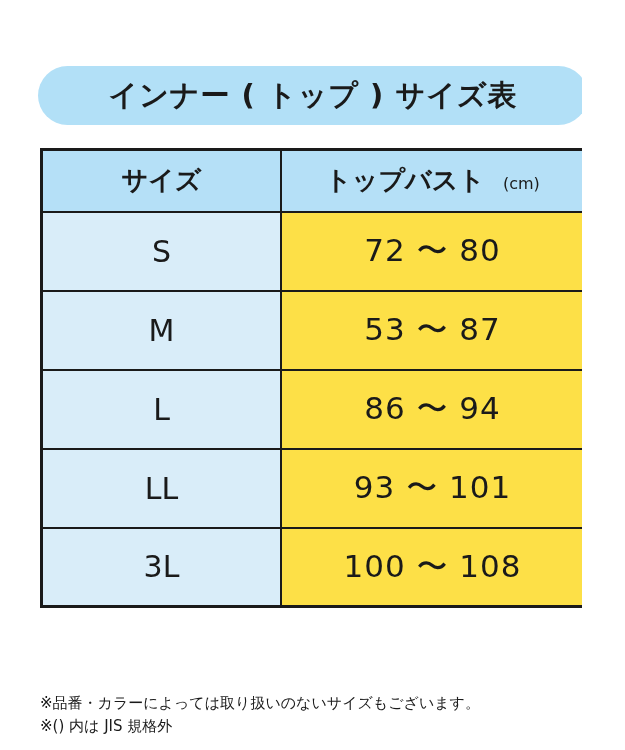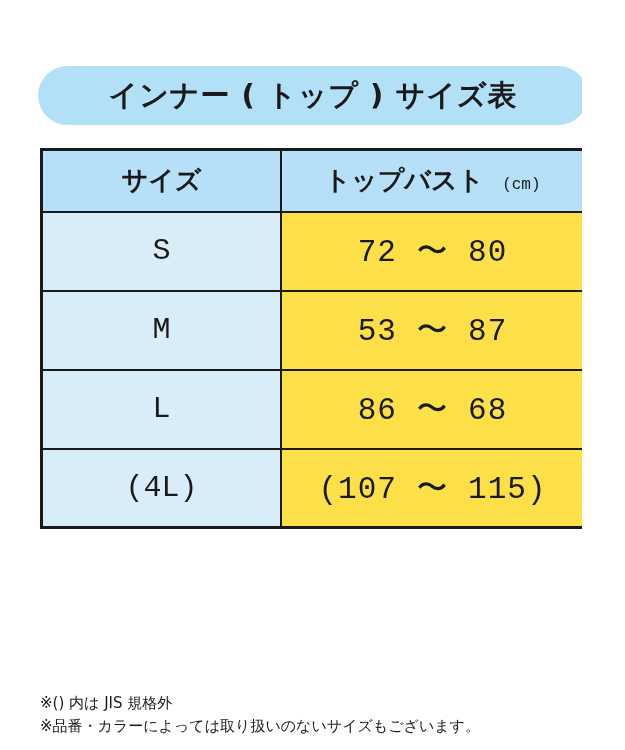--- a/index.html
+++ b/index.html
@@ -32,21 +32,20 @@
     letter-spacing: 1px;
   }
   table.size-table {
     position: absolute;
     left: 40px;
     top: 148px;
     width: 546px;
     border-collapse: collapse;
     table-layout: fixed;
     border: 3px solid #1a1a1a;
-    font-family: Liberation Mono, monospace;
   }
   table.size-table th,
   table.size-table td {
     border: 2px solid #1a1a1a;
     text-align: center;
     vertical-align: middle;
     padding: 0;
   }
   table.size-table thead tr { height: 62px; }
   table.size-table tbody tr { height: 79px; }
@@ -105,27 +104,31 @@
       <tr>
         <td class="cell-size">S</td>
         <td class="cell-bust">72 〜 80</td>
       </tr>
       <tr>
         <td class="cell-size">M</td>
         <td class="cell-bust">53 〜 87</td>
       </tr>
       <tr>
         <td class="cell-size">L</td>
-        <td class="cell-bust">86 〜 68</td>
+        <td class="cell-bust">86 〜 94</td>
       </tr>
       <tr>
-        <td class="cell-size">(4L)</td>
-        <td class="cell-bust">(107 〜 115)</td>
+        <td class="cell-size">LL</td>
+        <td class="cell-bust">93 〜 101</td>
+      </tr>
+      <tr>
+        <td class="cell-size">3L</td>
+        <td class="cell-bust">100 〜 108</td>
       </tr>
     </tbody>
   </table>
 
   <div class="notes">
+    <div>※品番・カラーによっては取り扱いのないサイズもございます。</div>
     <div>※() 内は JIS 規格外</div>
-    <div>※品番・カラーによっては取り扱いのないサイズもございます。</div>
   </div>
 
 </div>
 
 </body></html>

